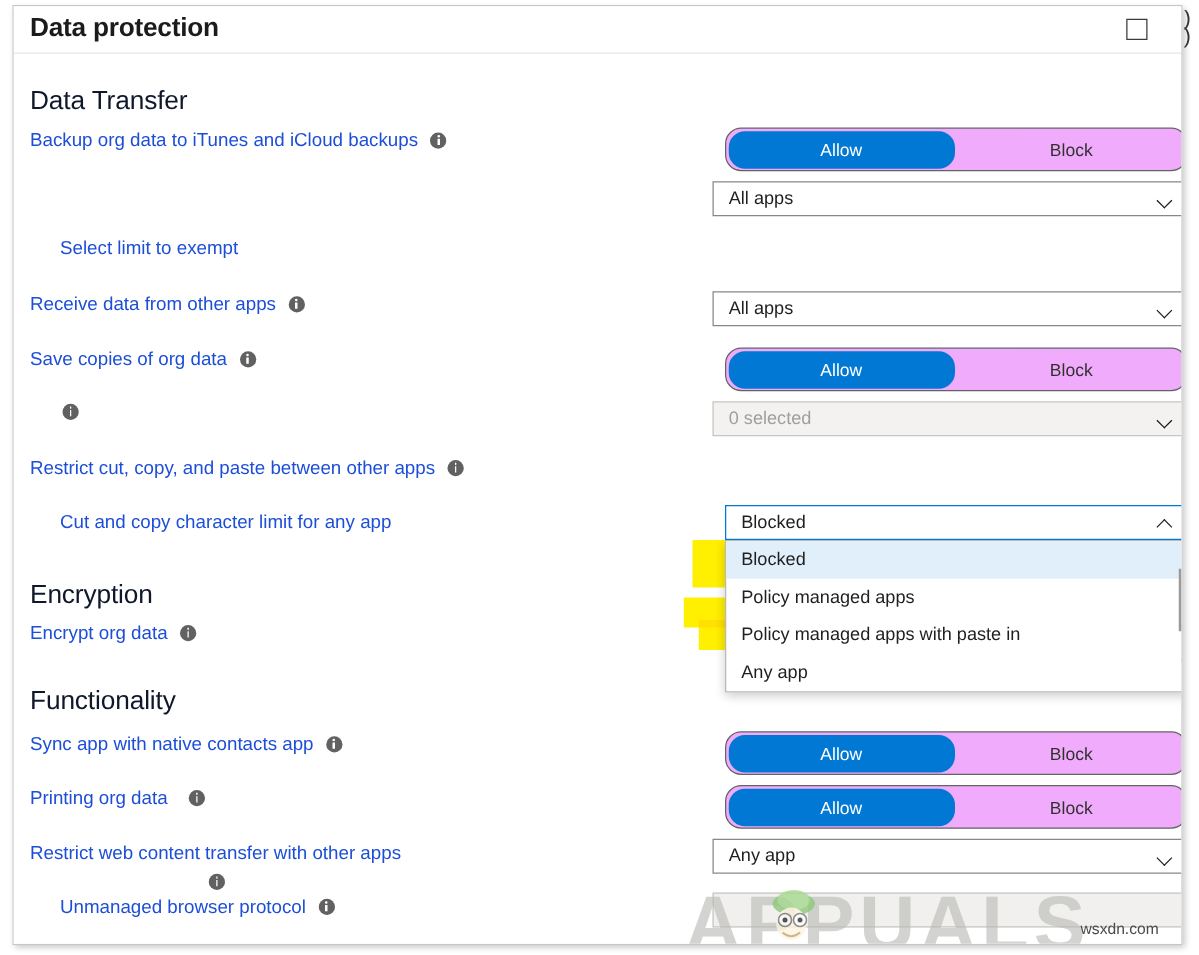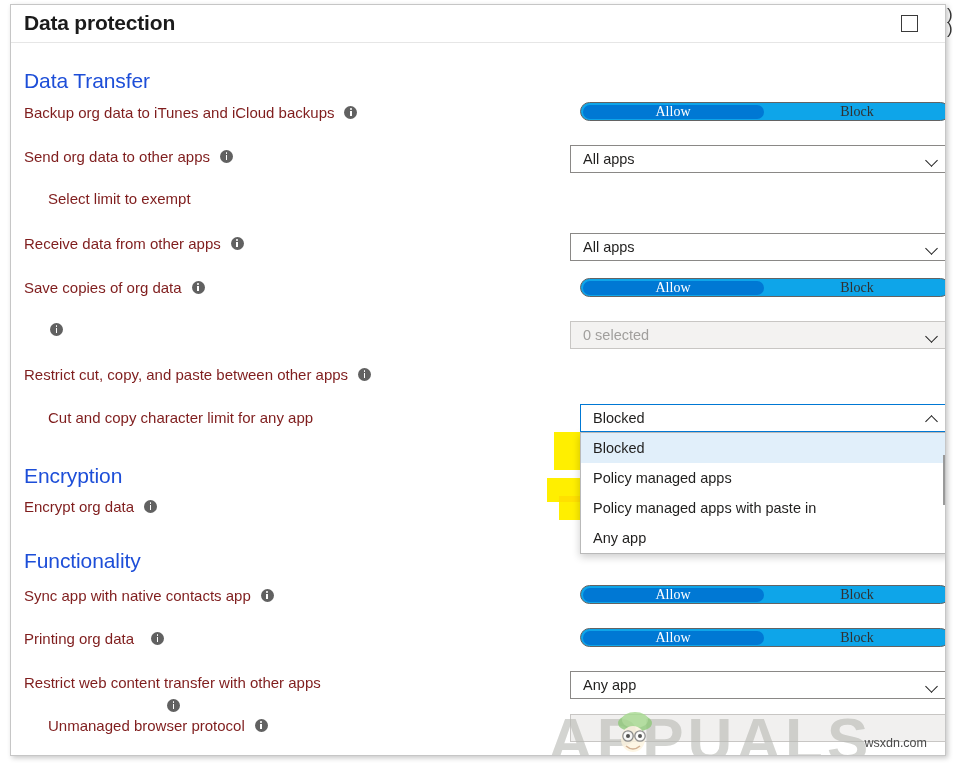--- a/index.html
+++ b/index.html
@@ -56,26 +56,26 @@
   
   .content{
     position:absolute;left:0;top:39px;right:0;bottom:0;
     background:#fff;
     overflow:hidden;
   }
 
   
   .section-title{
     position:absolute;
-    font-size:21px;color:#1d4ed8;font-weight:400;
+    font-size:21px;color:#0f172a;font-weight:400;
     letter-spacing:-.1px;white-space:nowrap;
   }
   .row-label{
     position:absolute;
-    font-size:15px;color:#7f1d1d;font-weight:400;
+    font-size:15px;color:#1d4ed8;font-weight:400;
     white-space:nowrap;
     display:flex;align-items:center;gap:8px;
   }
   .row-label.indent{padding-left:24px;}
 
   .info-icon{
     display:inline-block;width:13px;height:13px;border-radius:50%;
     background:#616161;position:relative;flex:0 0 auto;
     margin-left:2px;
   }
@@ -84,28 +84,27 @@
     width:1.8px;height:1.8px;border-radius:50%;background:#fff;
   }
   .info-icon::after{
     content:"";position:absolute;left:5.6px;top:5.4px;
     width:1.8px;height:5px;background:#fff;
   }
 
   
   .pill{
     position:absolute;
-    height:19px;
+    height:35px;
     border:1px solid #636363;
     border-radius:13px;
     box-sizing:border-box;
-    background:#0ea5e9;
+    background:#f0abfc;
     display:flex;align-items:stretch;
     overflow:hidden;
-    font-family:Liberation Serif, serif;
   }
   .pill .seg{
     flex:1 1 50%;
     display:flex;align-items:center;justify-content:center;
     font-size:14px;color:#323130;
     cursor:pointer;
     border-radius:13px;
     margin:1.5px;
   }
   .pill .seg.on{
@@ -240,24 +239,20 @@
 
       <div class="row-label" style="left:13px;top:60px;">
         <span>Backup org data to iTunes and iCloud backups</span>
         <span class="info-icon"></span>
       </div>
       <div class="pill" style="left:569px;top:58px;width:370px;">
         <div class="seg on">Allow</div>
         <div class="seg">Block</div>
       </div>
 
-      <div class="row-label" style="left:13px;top:104px;">
-        <span>Send org data to other apps</span>
-        <span class="info-icon"></span>
-      </div>
       <div class="combo" style="left:559px;top:101px;width:380px;">
         <span class="val">All apps</span>
         <span class="chev"></span>
       </div>
 
       <div class="row-label indent" style="left:13px;top:146px;">
         <span>Select limit to exempt</span>
       </div>
 
       <div class="row-label" style="left:13px;top:191px;">

